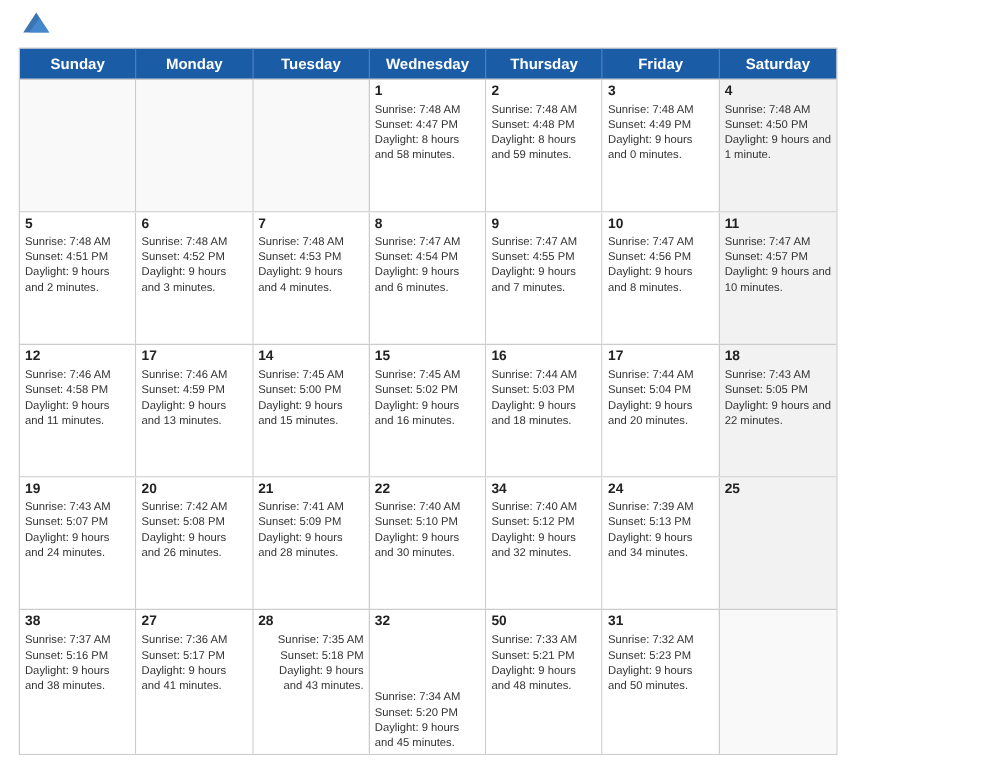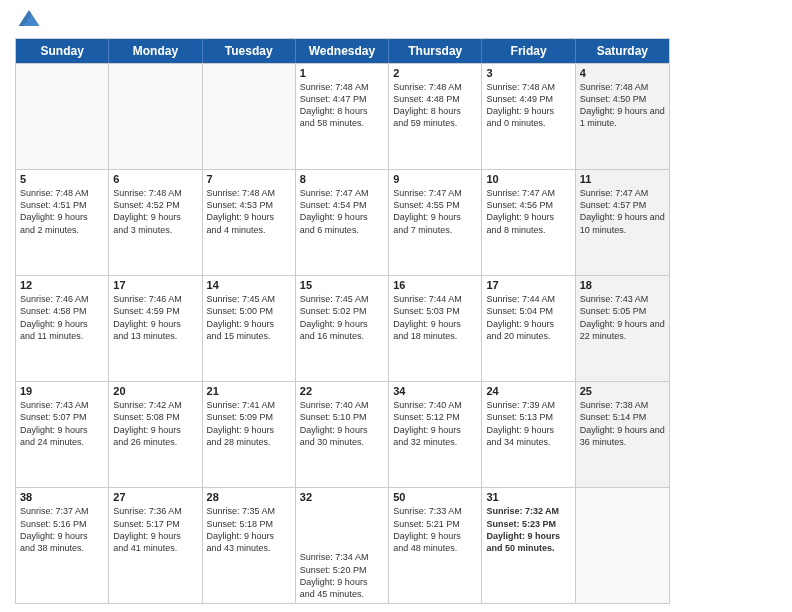--- a/index.html
+++ b/index.html
@@ -294,59 +294,56 @@
 Daylight: 9 hours and 32 minutes.</div>
           </div>
           <div class="cal-cell">
             <div class="day-num">24</div>
             <div class="cell-text" style="white-space: pre-line;">Sunrise: 7:39 AM
 Sunset: 5:13 PM
 Daylight: 9 hours and 34 minutes.</div>
           </div>
           <div class="cal-cell shaded">
             <div class="day-num">25</div>
-            <div class="cell-text" style="white-space: pre-line;">Sunrise: 7:38 AM
-Sunset: 5:14 PM
-Daylight: 9 hours and 36 minutes.</div>
           </div>
         </div>
         <div class="cal-row">
           <div class="cal-cell">
             <div class="day-num">38</div>
             <div class="cell-text" style="white-space: pre-line;">Sunrise: 7:37 AM
 Sunset: 5:16 PM
 Daylight: 9 hours and 38 minutes.</div>
           </div>
           <div class="cal-cell">
             <div class="day-num">27</div>
             <div class="cell-text" style="white-space: pre-line;">Sunrise: 7:36 AM
 Sunset: 5:17 PM
 Daylight: 9 hours and 41 minutes.</div>
           </div>
           <div class="cal-cell">
             <div class="day-num">28</div>
-            <div class="cell-text" style="white-space: pre-line;">Sunrise: 7:35 AM
+            <div class="cell-text" style="white-space: pre-line; text-align: right;">Sunrise: 7:35 AM
 Sunset: 5:18 PM
 Daylight: 9 hours and 43 minutes.</div>
           </div>
           <div class="cal-cell">
             <div class="day-num">32</div>
             <div class="cell-text" style="white-space: pre-line; margin-top: 46px;">Sunrise: 7:34 AM
 Sunset: 5:20 PM
 Daylight: 9 hours and 45 minutes.</div>
           </div>
           <div class="cal-cell">
             <div class="day-num">50</div>
             <div class="cell-text" style="white-space: pre-line;">Sunrise: 7:33 AM
 Sunset: 5:21 PM
 Daylight: 9 hours and 48 minutes.</div>
           </div>
           <div class="cal-cell">
             <div class="day-num">31</div>
-            <div class="cell-text" style="white-space: pre-line; font-weight: bold;">Sunrise: 7:32 AM
+            <div class="cell-text" style="white-space: pre-line;">Sunrise: 7:32 AM
 Sunset: 5:23 PM
 Daylight: 9 hours and 50 minutes.</div>
           </div>
           <div class="cal-cell empty"></div>
         </div>
       </div>
   </div>
 </div>
 
 </body></html>

